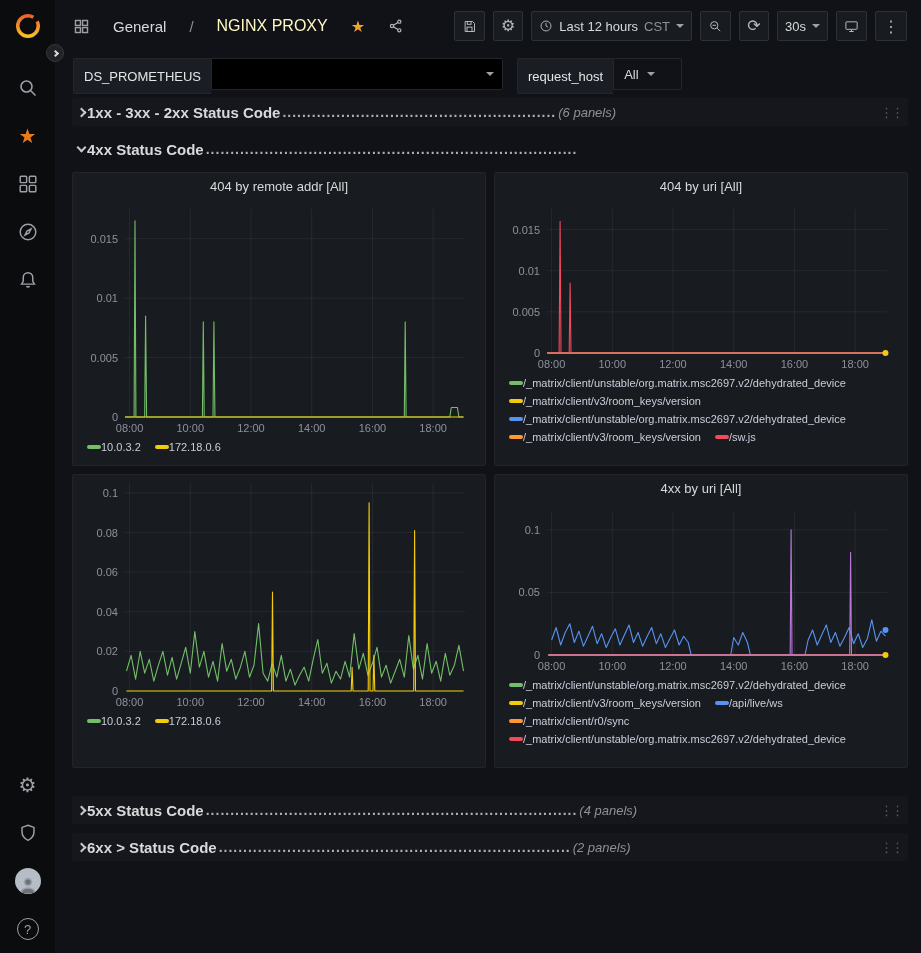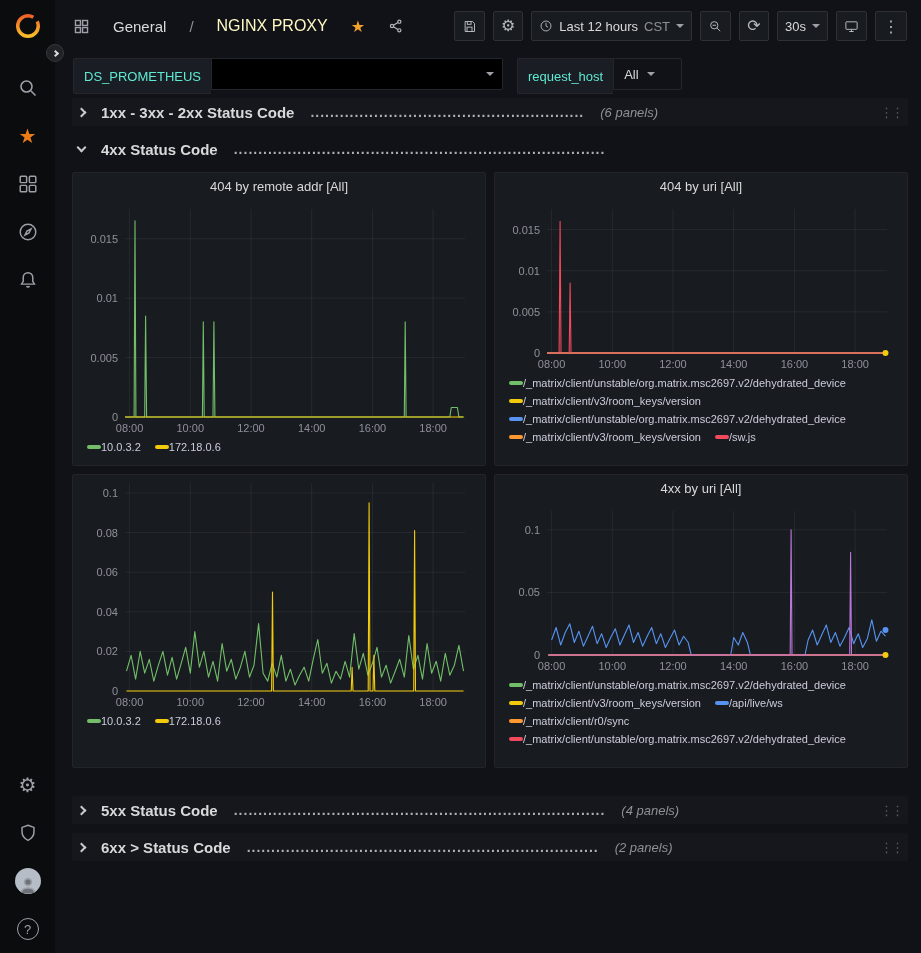--- a/index.html
+++ b/index.html
@@ -34,28 +34,28 @@
   .tb-btn{height:30px;min-width:30px;padding:0 7px;background:#181b1f;border:1px solid #2c3038;border-radius:2px;color:#b4b7bd;display:flex;align-items:center;justify-content:center;gap:6px;cursor:pointer;font-family:inherit;font-size:13px}
   .tb-btn svg{stroke:#b4b7bd;fill:none;stroke-width:1.6}
   .tb-btn .lbl{color:#d8d9da}
   .tb-btn .zone{color:#8e9097}
   .caret{width:0;height:0;border-left:4px solid transparent;border-right:4px solid transparent;border-top:4px solid #9da0a8}
   .kebab{font-size:16px;color:#b4b7bd}
   .glyph16{font-size:16px;line-height:1}
 
   .submenu{height:44px;display:flex;align-items:center;gap:14px;padding:0 14px 0 18px}
   .var-group{display:flex;align-items:stretch;height:32px}
-  .var-label{display:flex;align-items:center;padding:17px 10px;background:#1a1d23;border:1px solid #24262b;border-right:none;color:#5eead4;font-size:13px;border-radius:2px 0 0 2px}
+  .var-label{display:flex;align-items:center;padding:17px 10px;background:#1a1d23;border:1px solid #24262b;border-right:none;color:#e5e5e5;font-size:13px;border-radius:2px 0 0 2px}
   .var-value{position:relative;display:flex;align-items:center;padding:0 26px 0 10px;background:#111217;border:1px solid #24262b;color:#d8d9da;font-size:13px;border-radius:0 2px 2px 0;cursor:pointer}
   .var-value.redacted{background:#000;width:292px}
   .var-value .caret{position:absolute;right:8px}
 
   
   .dash{flex:1;padding:2px 13px 0 17px;overflow:hidden}
-  .dash-row{height:28px;display:flex;align-items:center;gap:16px;margin-bottom:9px;padding:0 6px;cursor:pointer}
+  .dash-row{height:28px;display:flex;align-items:center;gap:2px;margin-bottom:9px;padding:0 6px;cursor:pointer}
   .dash-row.collapsed{background:#16171c;border-radius:2px}
   .row-title{font-size:15px;font-weight:700;color:#d8d9da;white-space:nowrap}
   .row-dots{font-size:14px;font-weight:700;color:#aeb0b5;letter-spacing:1px;white-space:nowrap;overflow:hidden}
   .row-count{font-size:13px;font-style:italic;color:#8e9097;white-space:nowrap;}
   .row-handle{margin-left:auto;color:#5c5e64;font-size:13px;letter-spacing:-2px;cursor:grab}
   .chev{display:inline-block;width:7px;height:7px;border-top:2px solid #c7c8cd;border-right:2px solid #c7c8cd;flex-shrink:0}
   .chev.right{transform:rotate(45deg)}
   .chev.down{transform:rotate(135deg);margin-top:-4px}
 
   .panel-grid{display:grid;grid-template-columns:1fr 1fr;gap:8px;margin:2px 0 28px}

